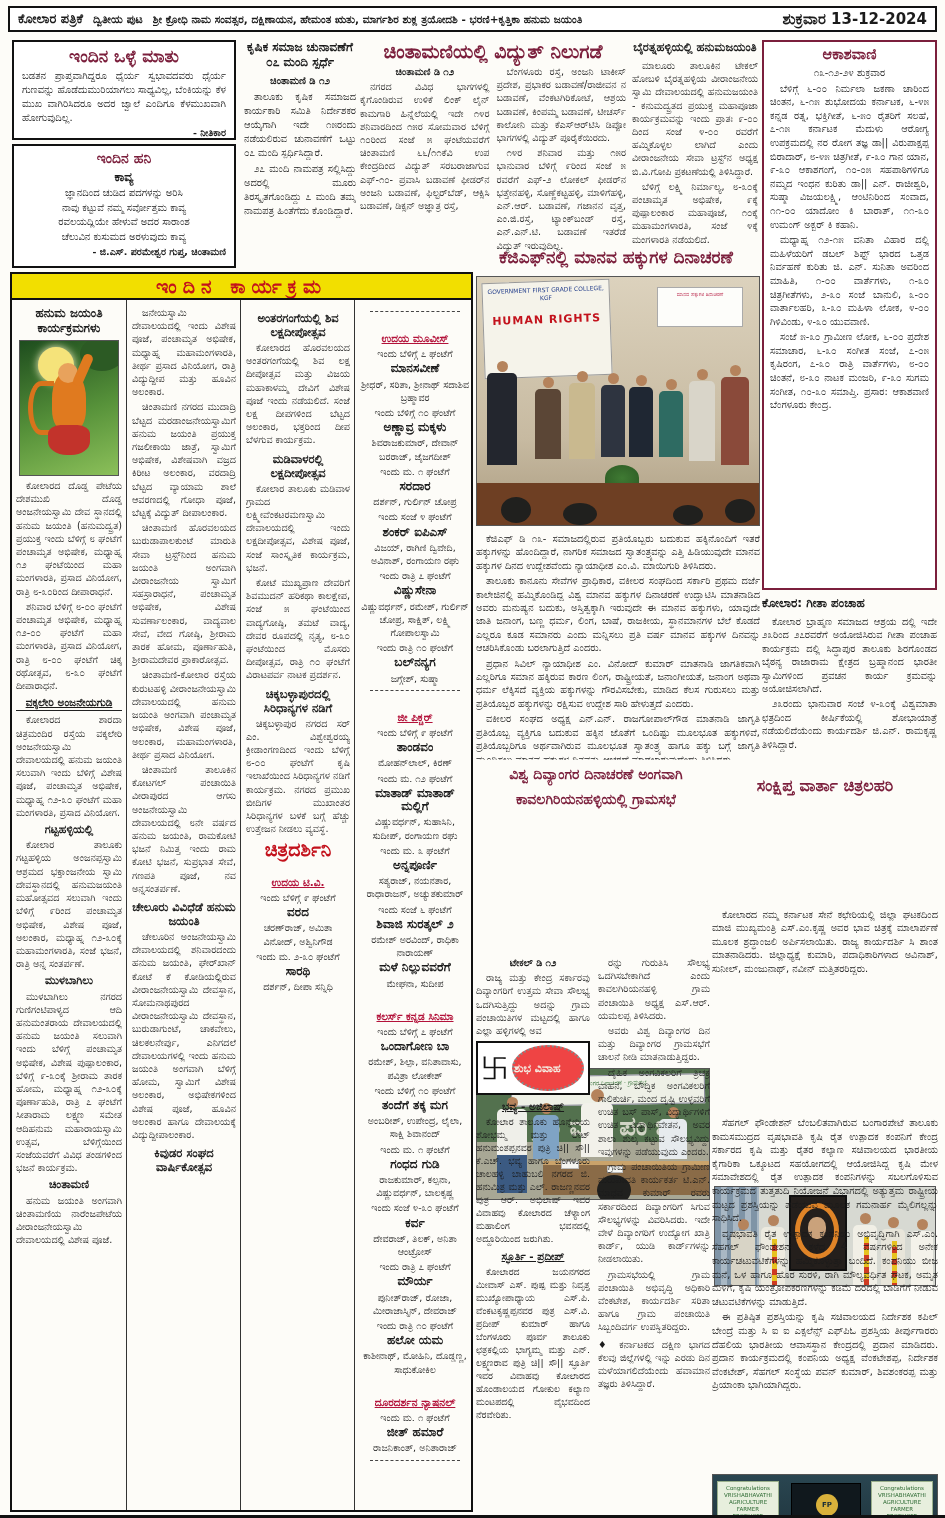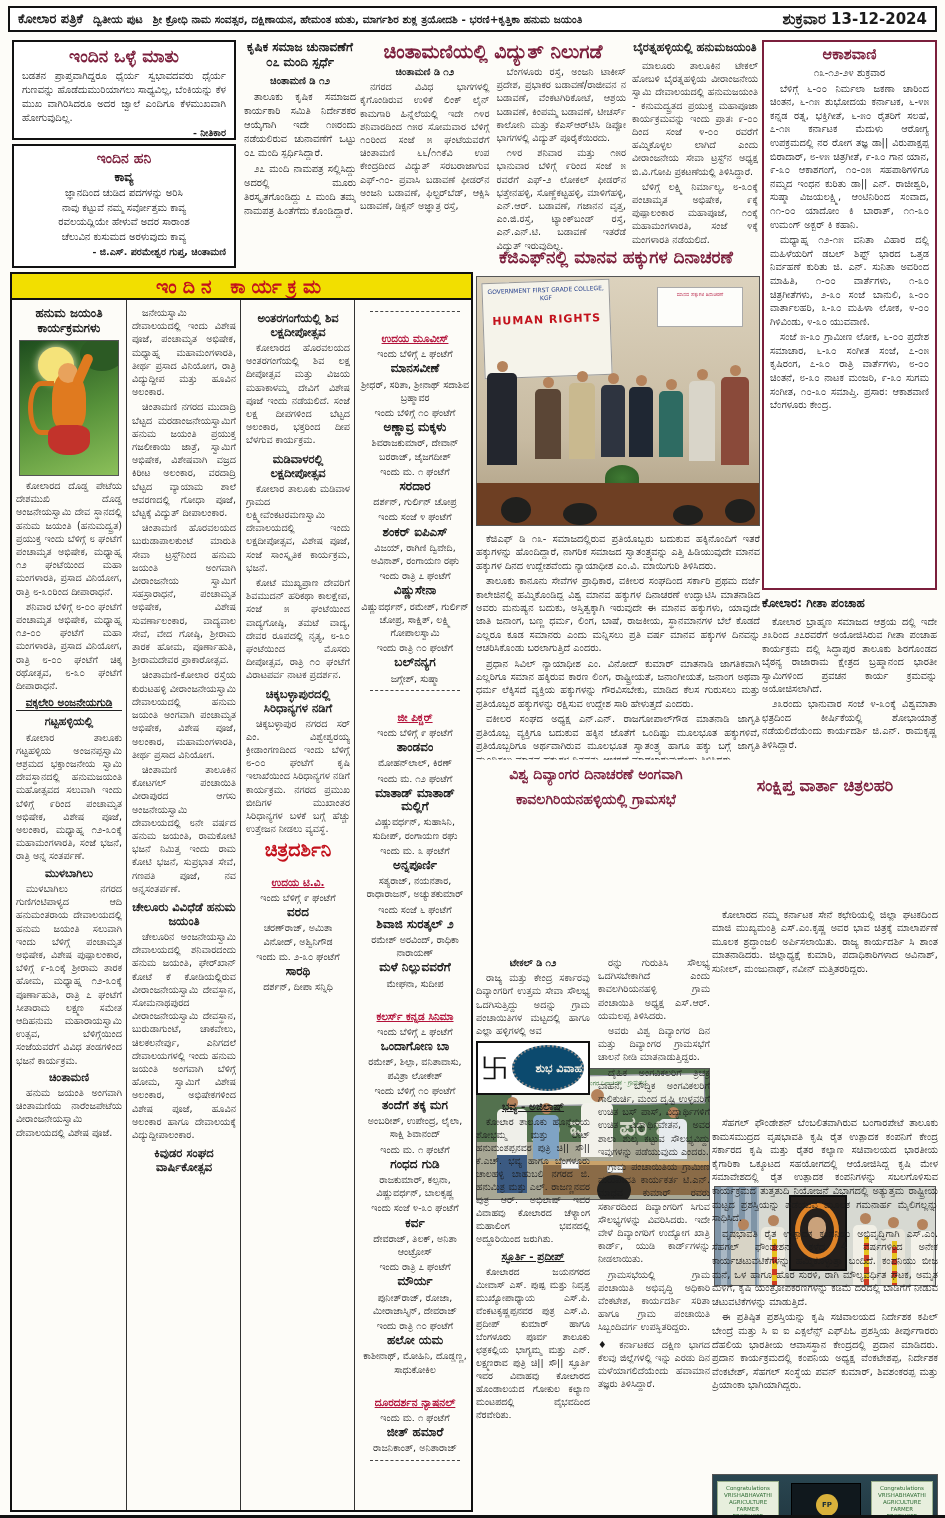--- a/index.html
+++ b/index.html
@@ -97,21 +97,21 @@
   .h-mount{position:absolute;right:-6px;top:-4px;width:44px;height:34px;background:#2c5a24;border-radius:50%;}
   .h-body{position:absolute;left:32px;top:30px;width:34px;height:60px;background:#e07a1f;border-radius:45% 45% 35% 35%;}
   .h-face{position:absolute;left:38px;top:22px;width:20px;height:20px;background:#e8a25c;border-radius:50%;}
   .h-arm{position:absolute;left:58px;top:12px;width:10px;height:34px;background:#e07a1f;border-radius:5px;transform:rotate(24deg);}
   .h-dhoti{position:absolute;left:28px;top:84px;width:42px;height:30px;background:#c2332b;border-radius:30% 30% 45% 45%;}
   .h-tail{position:absolute;left:8px;top:40px;width:26px;height:54px;border:5px solid #d9731c;border-right:none;border-radius:50% 0 0 50%;}
 
   
   .vivaha-box{border:2px solid #111;background:#fff;height:54px;display:flex;align-items:center;gap:4px;padding:2px 4px;margin:4px 0;}
   .swastika{font-size:26px;line-height:26px;color:#111;}
-  .vivaha-oval{flex:1;height:46px;background:#0c4a6e;border-radius:50%;display:flex;align-items:center;justify-content:flex-end;border:2px dotted #888;}
+  .vivaha-oval{flex:1;height:46px;background:#ef4444;border-radius:50%;display:flex;align-items:center;justify-content:flex-start;border:2px dotted #888;}
   .vivaha-oval span{color:#f3efe4;font-weight:bold;font-size:11px;text-align:center;line-height:13px;}
 </style>
 </head>
 <body>
 
 <div class="page">
 
   <div class="abs masthead" style="left:8px;top:6px;width:929px;height:26px;">
     <span class="mh-name">ಕೋಲಾರ ಪತ್ರಿಕೆ</span>
     <span class="mh-page">ದ್ವಿತೀಯ ಪುಟ</span>
@@ -258,20 +258,21 @@
         <div class="h-tail"></div>
         <div class="h-body"></div>
         <div class="h-face"></div>
         <div class="h-arm"></div>
         <div class="h-dhoti"></div>
       </div>
       <div class="list" style="font-size:9.6px;line-height:13.2px;">
           <div class="t-para">ಕೋಲಾರದ ದೊಡ್ಡ ಪೇಟೆಯ ದೇಶಮುಖಿ ದೊಡ್ಡ ಅಂಜನೇಯಸ್ವಾಮಿ ದೇವ ಸ್ಥಾನದಲ್ಲಿ ಹನುಮ ಜಯಂತಿ (ಹನುಮದ್ವ್ರತ) ಪ್ರಯುಕ್ತ ಇಂದು ಬೆಳಿಗ್ಗೆ ೮ ಘಂಟೆಗೆ ಪಂಚಾಮೃತ ಅಭಿಷೇಕ, ಮಧ್ಯಾಹ್ನ ೧೨ ಘಂಟೆಯಿಂದ ಮಹಾ ಮಂಗಳಾರತಿ, ಪ್ರಸಾದ ವಿನಿಯೋಗ, ರಾತ್ರಿ ೮-೩೦ರಿಂದ ದೀಪಾರಾಧನೆ.</div>
           <div class="t-para">ಶನಿವಾರ ಬೆಳಿಗ್ಗೆ ೮-೦೦ ಘಂಟೆಗೆ ಪಂಚಾಮೃತ ಅಭಿಷೇಕ, ಮಧ್ಯಾಹ್ನ ೧೨-೦೦ ಘಂಟೆಗೆ ಮಹಾ ಮಂಗಳಾರತಿ, ಪ್ರಸಾದ ವಿನಿಯೋಗ, ರಾತ್ರಿ ೮-೦೦ ಘಂಟೆಗೆ ಚಿಕ್ಕ ರಥೋತ್ಸವ, ೮-೩೦ ಘಂಟೆಗೆ ದೀಪಾರಾಧನೆ.</div>
           <div class="t-subhu">ವಕ್ಕಲೇರಿ ಅಂಜನೇಯಗುಡಿ</div>
+          <div class="t-para">ಕೋಲಾರದ ಶಾರದಾ ಚಿತ್ರಮಂದಿರ ರಸ್ತೆಯ ವಕ್ಕಲೇರಿ ಅಂಜನೇಯಸ್ವಾಮಿ ದೇವಾಲಯದಲ್ಲಿ ಹನುಮ ಜಯಂತಿ ಸಲುವಾಗಿ ಇಂದು ಬೆಳಿಗ್ಗೆ ವಿಶೇಷ ಪೂಜೆ, ಪಂಚಾಮೃತ ಅಭಿಷೇಕ, ಮಧ್ಯಾಹ್ನ ೧೨-೩೦ ಘಂಟೆಗೆ ಮಹಾ ಮಂಗಳಾರತಿ, ಪ್ರಸಾದ ವಿನಿಯೋಗ.</div>
           <div class="t-subh">ಗಟ್ಟಹಳ್ಳಿಯಲ್ಲಿ</div>
           <div class="t-para">ಕೋಲಾರ ತಾಲೂಕು ಗಟ್ಟಹಳ್ಳಿಯ ಅಂಜನಪ್ಪಸ್ವಾಮಿ ಆಶ್ರಮದ ಭಕ್ತಾಂಜನೇಯ ಸ್ವಾಮಿ ದೇವಸ್ಥಾನದಲ್ಲಿ ಹನುಮಜಯಂತಿ ಮಹೋತ್ಸವದ ಸಲುವಾಗಿ ಇಂದು ಬೆಳಿಗ್ಗೆ ೯ರಿಂದ ಪಂಚಾಮೃತ ಅಭಿಷೇಕ, ವಿಶೇಷ ಪೂಜೆ, ಅಲಂಕಾರ, ಮಧ್ಯಾಹ್ನ ೧೨-೩೦ಕ್ಕೆ ಮಹಾಮಂಗಳಾರತಿ, ಸಂಜೆ ಭಜನೆ, ರಾತ್ರಿ ಅನ್ನ ಸಂತರ್ಪಣೆ.</div>
           <div class="t-subh">ಮುಳಬಾಗಿಲು</div>
           <div class="t-para">ಮುಳಬಾಗಿಲು ನಗರದ ಗುಣಿಗಂಟಿಪಾಳ್ಯದ ಆದಿ ಹನುಮಂತರಾಯ ದೇವಾಲಯದಲ್ಲಿ ಹನುಮ ಜಯಂತಿ ಸಲುವಾಗಿ ಇಂದು ಬೆಳಿಗ್ಗೆ ಪಂಚಾಮೃತ ಅಭಿಷೇಕ, ವಿಶೇಷ ಪುಷ್ಪಾಲಂಕಾರ, ಬೆಳಿಗ್ಗೆ ೯-೩೦ಕ್ಕೆ ಶ್ರೀರಾಮ ತಾರಕ ಹೋಮ, ಮಧ್ಯಾಹ್ನ ೧೨-೩೦ಕ್ಕೆ ಪೂರ್ಣಾಹುತಿ, ರಾತ್ರಿ ೭ ಘಂಟೆಗೆ ಸೀತಾರಾಮ ಲಕ್ಷ್ಮಣ ಸಮೇತ ಆದಿಹನುಮ ಮಹಾರಾಯಸ್ವಾಮಿ ಉತ್ಸವ, ಬೆಳಿಗ್ಗೆಯಿಂದ ಸಂಜೆಯವರೆಗೆ ವಿವಿಧ ತಂಡಗಳಿಂದ ಭಜನೆ ಕಾರ್ಯಕ್ರಮ.</div>
           <div class="t-subh">ಚಿಂತಾಮಣಿ</div>
           <div class="t-para">ಹನುಮ ಜಯಂತಿ ಅಂಗವಾಗಿ ಚಿಂತಾಮಣಿಯ ನಾರೆಂಜಪೇಟೆಯ ವೀರಾಂಜನೇಯಸ್ವಾಮಿ ದೇವಾಲಯದಲ್ಲಿ ವಿಶೇಷ ಪೂಜೆ.</div>
         </div>
     </div>
 
     <div class="abs list" style="left:120px;top:6px;width:104px;height:1200px;font-size:9.6px;line-height:13.2px;">

